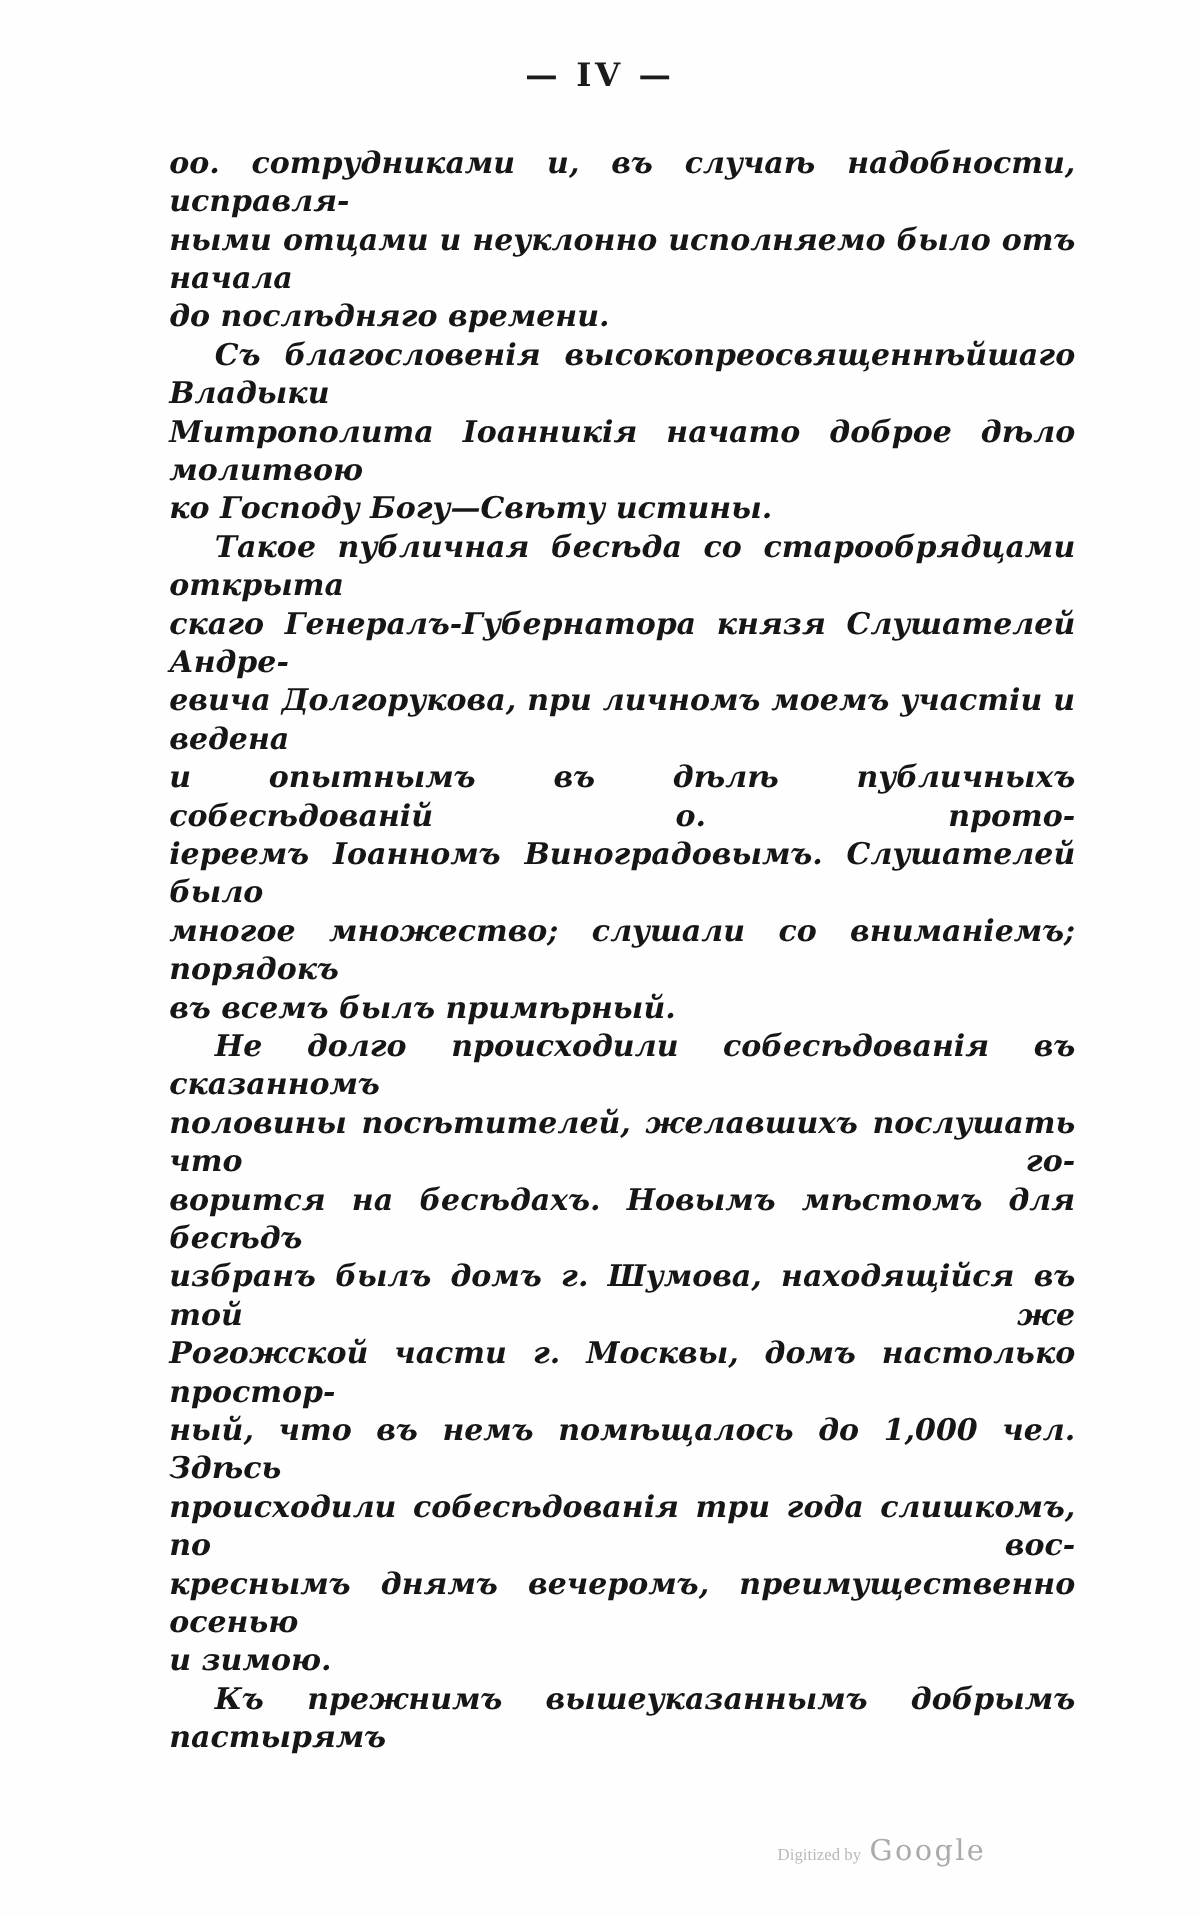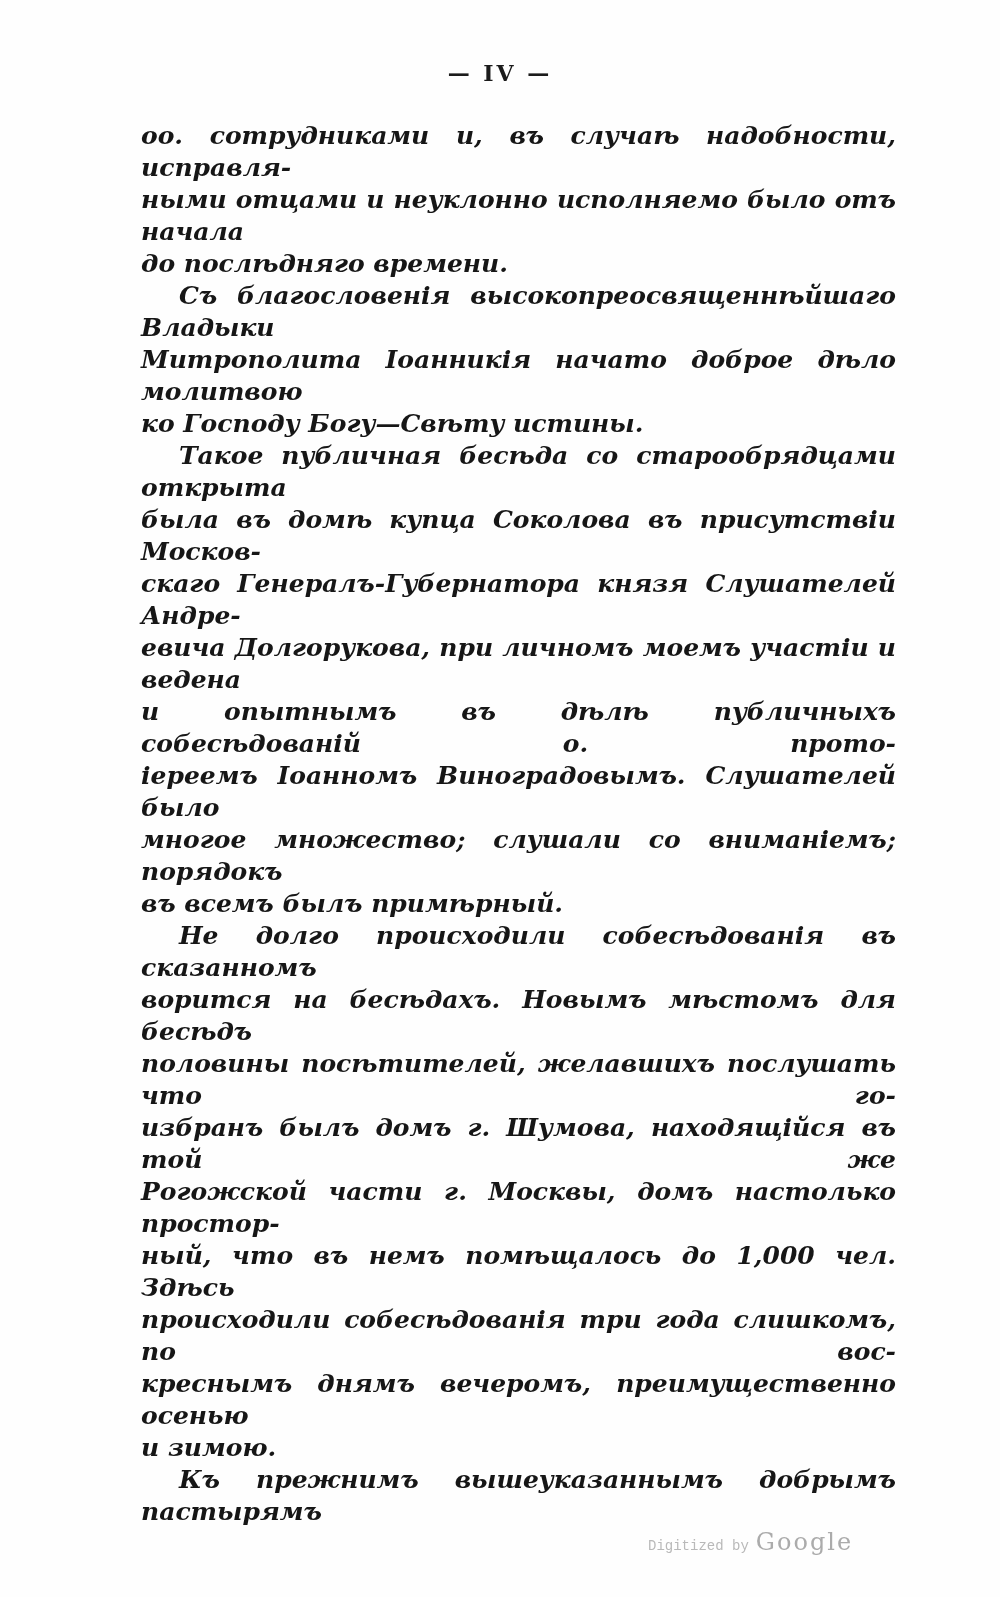--- a/index.html
+++ b/index.html
@@ -12,25 +12,25 @@
     width: 1000px;
     height: 1597px;
     margin: 0 auto;
     background: #fefefe;
     overflow: hidden;
     font-family: "DejaVu Serif", "Liberation Serif", serif;
     color: #161616;
   }
   .page-header {
     position: absolute;
-    top: 60px;
+    top: 48px;
     left: 0;
     width: 100%;
     text-align: center;
-    font-size: 22px;
+    font-size: 27px;
     font-weight: bold;
     letter-spacing: 3px;
     color: #1b1b1b;
   }
   .text-block {
     position: absolute;
     top: 120px;
     left: 141px;
     width: 755px;
     font-size: 25px;
@@ -54,21 +54,21 @@
   .watermark {
     position: absolute;
     top: 1528px;
     left: 648px;
     white-space: nowrap;
     display: flex;
     align-items: baseline;
     color: #b4b4b4;
   }
   .watermark .prefix {
-    font-family: Liberation Mono, monospace;
+    font-family: Liberation Serif, serif;
     font-size: 14px;
     margin-right: 7px;
     color: #b9b9b9;
   }
   .watermark .logo {
     font-family: "DejaVu Serif", "Liberation Serif", serif;
     font-size: 24px;
     letter-spacing: 2px;
     color: #ababab;
   }
@@ -85,32 +85,31 @@
         <div class="line">ными отцами и неуклонно исполняемо было отъ начала</div>
         <div class="line last">до послѣдняго времени.</div>
       </div>
       <div class="paragraph indent">
         <div class="line">Съ благословенія высокопреосвященнѣйшаго Владыки</div>
         <div class="line">Митрополита Іоанникія начато доброе дѣло молитвою</div>
         <div class="line last">ко Господу Богу—Свѣту истины.</div>
       </div>
       <div class="paragraph indent">
         <div class="line">Такое публичная бесѣда со старообрядцами открыта</div>
-        <div class="line">была въ домѣ купца Соколова въ присутствіи Москов-</div>
         <div class="line">скаго Генералъ-Губернатора князя Слушателей Андре-</div>
         <div class="line">евича Долгорукова, при личномъ моемъ участіи и ведена</div>
         <div class="line">и опытнымъ въ дѣлѣ публичныхъ собесѣдованій о. прото-</div>
         <div class="line">іереемъ Іоанномъ Виноградовымъ. Слушателей было</div>
         <div class="line">многое множество; слушали со вниманіемъ; порядокъ</div>
         <div class="line last">въ всемъ былъ примѣрный.</div>
       </div>
       <div class="paragraph indent">
         <div class="line">Не долго происходили собесѣдованія въ сказанномъ</div>
+        <div class="line">половины посѣтителей, желавшихъ послушать что го-</div>
         <div class="line">ворится на бесѣдахъ. Новымъ мѣстомъ для бесѣдъ</div>
-        <div class="line">половины посѣтителей, желавшихъ послушать что го-</div>
         <div class="line">избранъ былъ домъ г. Шумова, находящійся въ той же</div>
         <div class="line">Рогожской части г. Москвы, домъ настолько простор-</div>
         <div class="line">ный, что въ немъ помѣщалось до 1,000 чел. Здѣсь</div>
         <div class="line">происходили собесѣдованія три года слишкомъ, по вос-</div>
         <div class="line">креснымъ днямъ вечеромъ, преимущественно осенью</div>
         <div class="line last">и зимою.</div>
       </div>
       <div class="paragraph indent">
         <div class="line">Къ прежнимъ вышеуказаннымъ добрымъ пастырямъ</div>
       </div>

